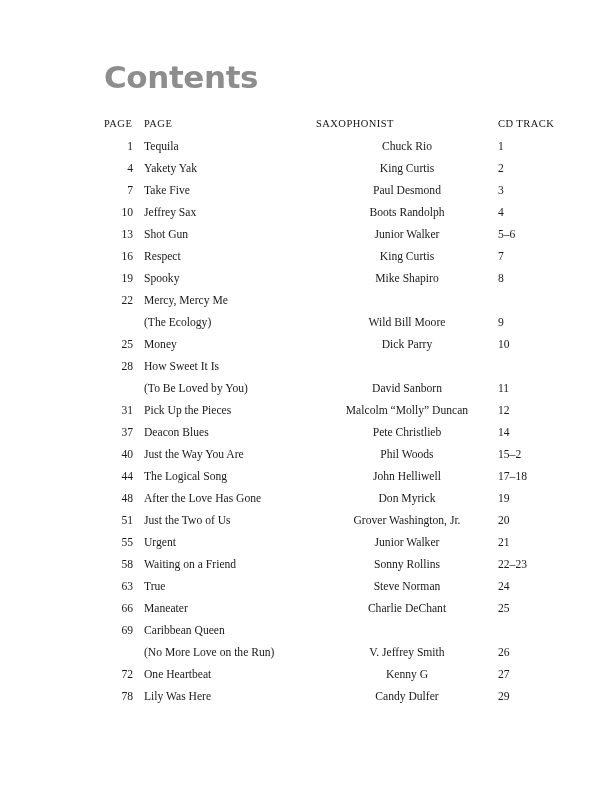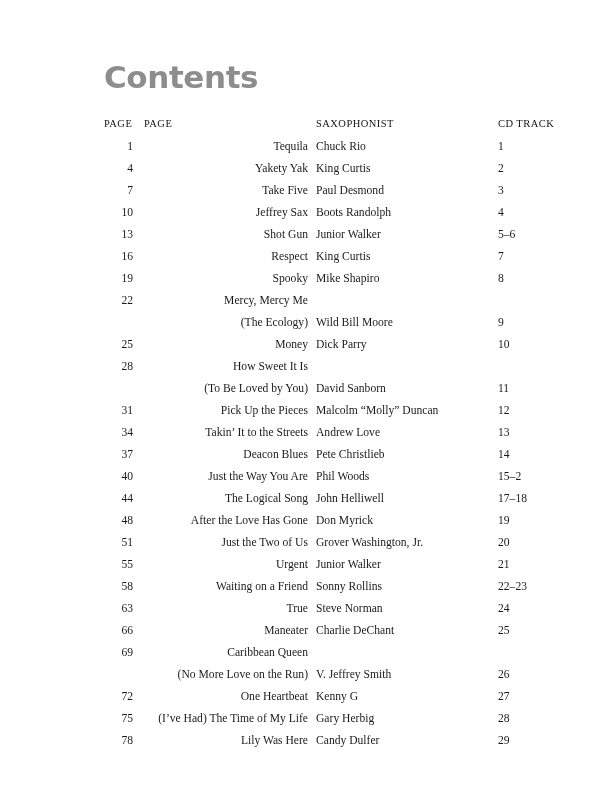--- a/index.html
+++ b/index.html
@@ -83,25 +83,25 @@
   .h-track { text-align: right; padding-right: 97px !important; }
 
   
   .cell-page {
     text-align: right;
     padding-right: 7px !important;
     white-space: nowrap;
     vertical-align: top;
   }
   .cell-song {
-    text-align: right;
+    text-align: left;
     padding-left: 4px !important;
   }
   .cell-sax {
-    text-align: left;
+    text-align: center;
     padding-left: 8px !important;
     white-space: nowrap;
   }
   .cell-track {
     text-align: right;
     padding-right: 97px !important;
     white-space: nowrap;
   }
 
   
@@ -203,26 +203,20 @@
           <td class="cell-sax">David Sanborn</td>
           <td class="cell-track">11</td>
         </tr>
         <tr>
           <td class="cell-page">31</td>
           <td class="cell-song"><span>Pick Up the Pieces</span></td>
           <td class="cell-sax">Malcolm “Molly” Duncan</td>
           <td class="cell-track">12</td>
         </tr>
         <tr>
-          <td class="cell-page">34</td>
-          <td class="cell-song"><span>Takin’ It to the Streets</span></td>
-          <td class="cell-sax">Andrew Love</td>
-          <td class="cell-track">13</td>
-        </tr>
-        <tr>
           <td class="cell-page">37</td>
           <td class="cell-song"><span>Deacon Blues</span></td>
           <td class="cell-sax">Pete Christlieb</td>
           <td class="cell-track">14</td>
         </tr>
         <tr>
           <td class="cell-page">40</td>
           <td class="cell-song"><span>Just the Way You Are</span></td>
           <td class="cell-sax">Phil Woods</td>
           <td class="cell-track">15–2</td>
@@ -275,26 +269,20 @@
           <td class="cell-sax">V. Jeffrey Smith</td>
           <td class="cell-track">26</td>
         </tr>
         <tr>
           <td class="cell-page">72</td>
           <td class="cell-song"><span>One Heartbeat</span></td>
           <td class="cell-sax">Kenny G</td>
           <td class="cell-track">27</td>
         </tr>
         <tr>
-          <td class="cell-page">75</td>
-          <td class="cell-song"><span>(I’ve Had) The Time of My Life</span></td>
-          <td class="cell-sax">Gary Herbig</td>
-          <td class="cell-track">28</td>
-        </tr>
-        <tr>
           <td class="cell-page">78</td>
           <td class="cell-song"><span>Lily Was Here</span></td>
           <td class="cell-sax">Candy Dulfer</td>
           <td class="cell-track">29</td>
         </tr>
       </tbody>
   </table>
 
 </div>
 

